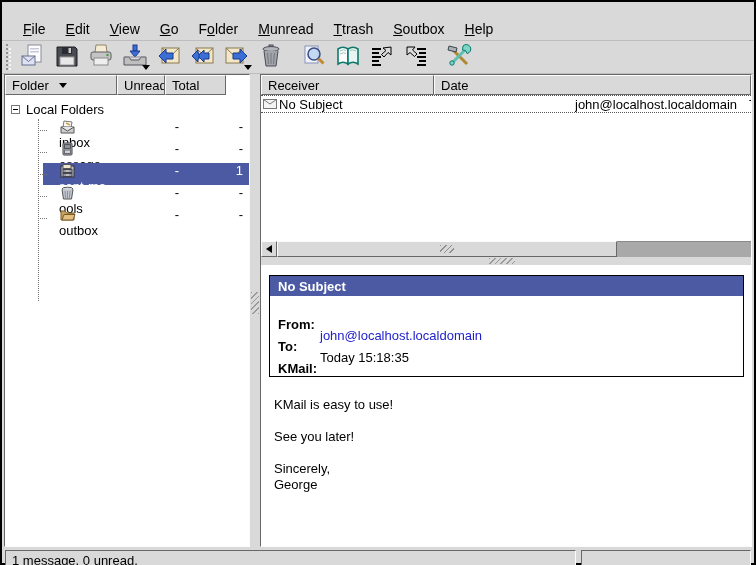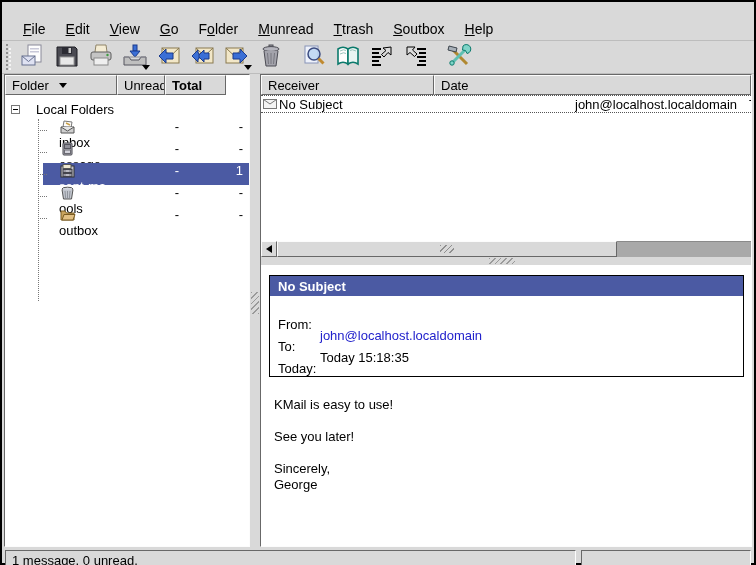--- a/index.html
+++ b/index.html
@@ -50,35 +50,35 @@
     background:#d9d9d9; font-size:13px; padding:2px 4px 2px 6px; height:20px;
     border-top:1px solid #fcfcfc; border-left:1px solid #fcfcfc;
     border-bottom:1px solid #686868; border-right:1px solid #686868;
     display:flex; align-items:center; overflow:hidden; white-space:nowrap;
   }
   
   .folder-panel { width:246px; display:flex; flex-direction:column; background:#fff; }
   .folder-hdr { display:flex; flex:0 0 auto; }
   .fh-folder { width:112px; }
   .fh-unread { width:48px; }
-  .fh-total  { width:61px;font-weight:bold; }
+  .fh-total  { width:61px; }
   .sort-arrow { width:0; height:0; margin-left:10px;
     border-left:4px solid transparent; border-right:4px solid transparent;
     border-top:5px solid #000; }
   .tree { flex:1; background:#fff; position:relative; padding-top:4px; overflow:hidden; }
   .tree-vline { position:absolute; left:33px; top:24px; height:182px;
     border-left:1px dotted #777; }
   .tree-root { height:20px; display:flex; align-items:center; position:relative; }
   .expander {
     width:9px; height:9px; margin-left:6px; background:#fff;
     border:1px solid #777; position:relative; flex:0 0 auto;
   }
   .expander::after { content:""; position:absolute; left:1px; right:1px; top:3px;
     border-top:1px solid #000; }
-  .tree-root .label { margin-left:16px; }
+  .tree-root .label { margin-left:6px; }
   .tree-row { height:22px; display:flex; align-items:flex-start; position:relative;
     padding-left:54px;flex-direction:column; }
   .tree-row::before { content:""; position:absolute; left:33px; top:11px; width:9px;
     border-top:1px dotted #777; }
   .tree-row .ficon { width:17px; height:16px; flex:0 0 auto; margin-right:4px;
     display:flex; align-items:center; }
   .cell-unread { position:absolute; left:112px; width:62px; text-align:right; }
   .cell-total  { position:absolute; left:180px; width:58px; text-align:right; }
   .tree-row.selected {
     background:linear-gradient(to right, transparent 38px, #4b5aa3 38px);
@@ -121,21 +121,21 @@
   .hsplitter { height:8px; background:#d9d9d9; position:relative; flex:0 0 auto; }
   .hsplitter .grip { position:absolute; left:228px; top:1px; width:26px; height:6px;
     background:repeating-linear-gradient(135deg,#9a9a9a 0 1px,transparent 1px 4px); }
   
   .preview { flex:1; background:#fff; overflow:hidden; }
   .pv-headerbox { margin:10px 7px 0 8px; border:1px solid #000; }
   .pv-title { height:20px; background:#4b5aa3; color:#fff; font-weight:bold;
     display:flex; align-items:center; padding-left:8px; font-size:13px; }
   .pv-fields { padding:6px 8px 8px 8px; background:#fff; }
   .pv-row { display:flex; height:22px; align-items:center; font-size:13px; }
-  .pv-label { width:42px; font-weight:normal; flex:0 0 auto;margin-top:23px; }
+  .pv-label { width:42px; font-weight:bold; flex:0 0 auto;margin-top:23px; }
   .pv-link { color:#2222cc; text-decoration:none; }
   .pv-body { margin:20px 0 0 13px; font-size:13px; line-height:16px; }
   .pv-body div { min-height:16px; white-space:pre; }
   
   .statusbar { height:27px; display:flex; align-items:center; gap:5px;
     padding:3px 3px 4px 3px; flex:0 0 auto; }
   .status-box { height:20px; background:#d9d9d9;
     border-top:1px solid #686868; border-left:1px solid #686868;
     border-bottom:1px solid #fcfcfc; border-right:1px solid #fcfcfc;
     display:flex; align-items:center; padding:0 6px; }
@@ -432,21 +432,21 @@
           <div class="pv-fields">
             <div class="pv-row">
               <span class="pv-label">From:</span>
               <span></span>
             </div>
             <div class="pv-row">
               <span class="pv-label">To:</span>
               <a class="pv-link" href="#">john@localhost.localdomain</a>
             </div>
             <div class="pv-row">
-              <span class="pv-label">Today:</span>
+              <span class="pv-label">KMail:</span>
               <span>Today 15:18:35</span>
             </div>
           </div>
         </div>
         <div class="pv-body">
           <div>KMail is easy to use!</div>
           <div></div>
           <div>See you later!</div>
           <div></div>
           <div>Sincerely,</div>

